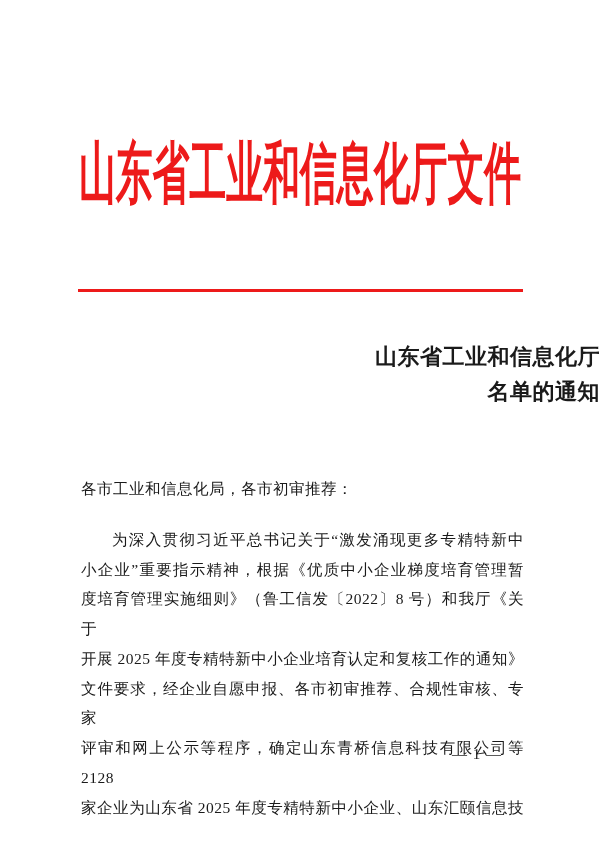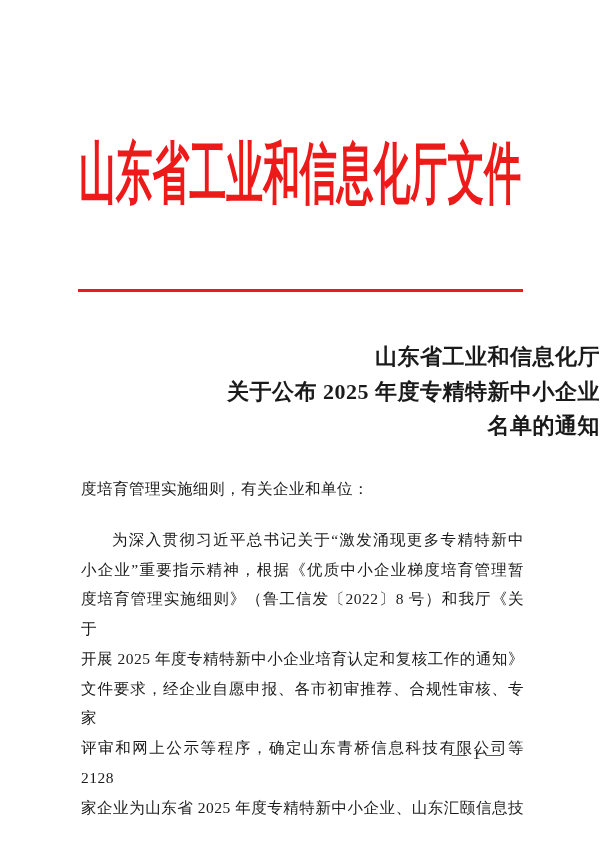--- a/index.html
+++ b/index.html
@@ -104,26 +104,25 @@
 
 <div class="page">
 
   <div class="masthead">山东省工业和信息化厅文件</div>
 
 
   <div class="red-line"></div>
 
   <div class="notice-title">
     <div>山东省工业和信息化厅</div>
-    <div>关于公布 2025 年度专精特新中小企业</div>
     <div>名单的通知</div>
   </div>
 
   <div class="body-text">
-    <div class="body-line salutation">度培育管理实施细则，有关企业和单位：</div>
+    <div class="body-line salutation">各市工业和信息化局，各市初审推荐：</div>
     <div class="body-line indent">为深入贯彻习近平总书记关于“激发涌现更多专精特新中</div>
     <div class="body-line">小企业”重要指示精神，根据《优质中小企业梯度培育管理暂</div>
     <div class="body-line">度培育管理实施细则》（鲁工信发〔2022〕8 号）和我厅《关于</div>
     <div class="body-line">开展 2025 年度专精特新中小企业培育认定和复核工作的通知》</div>
     <div class="body-line">文件要求，经企业自愿申报、各市初审推荐、合规性审核、专家</div>
     <div class="body-line">评审和网上公示等程序，确定山东青桥信息科技有限公司等 2128</div>
     <div class="body-line">家企业为山东省 2025 年度专精特新中小企业、山东汇颐信息技</div>
   </div>
 
   <div class="page-number">— 1 —</div>

